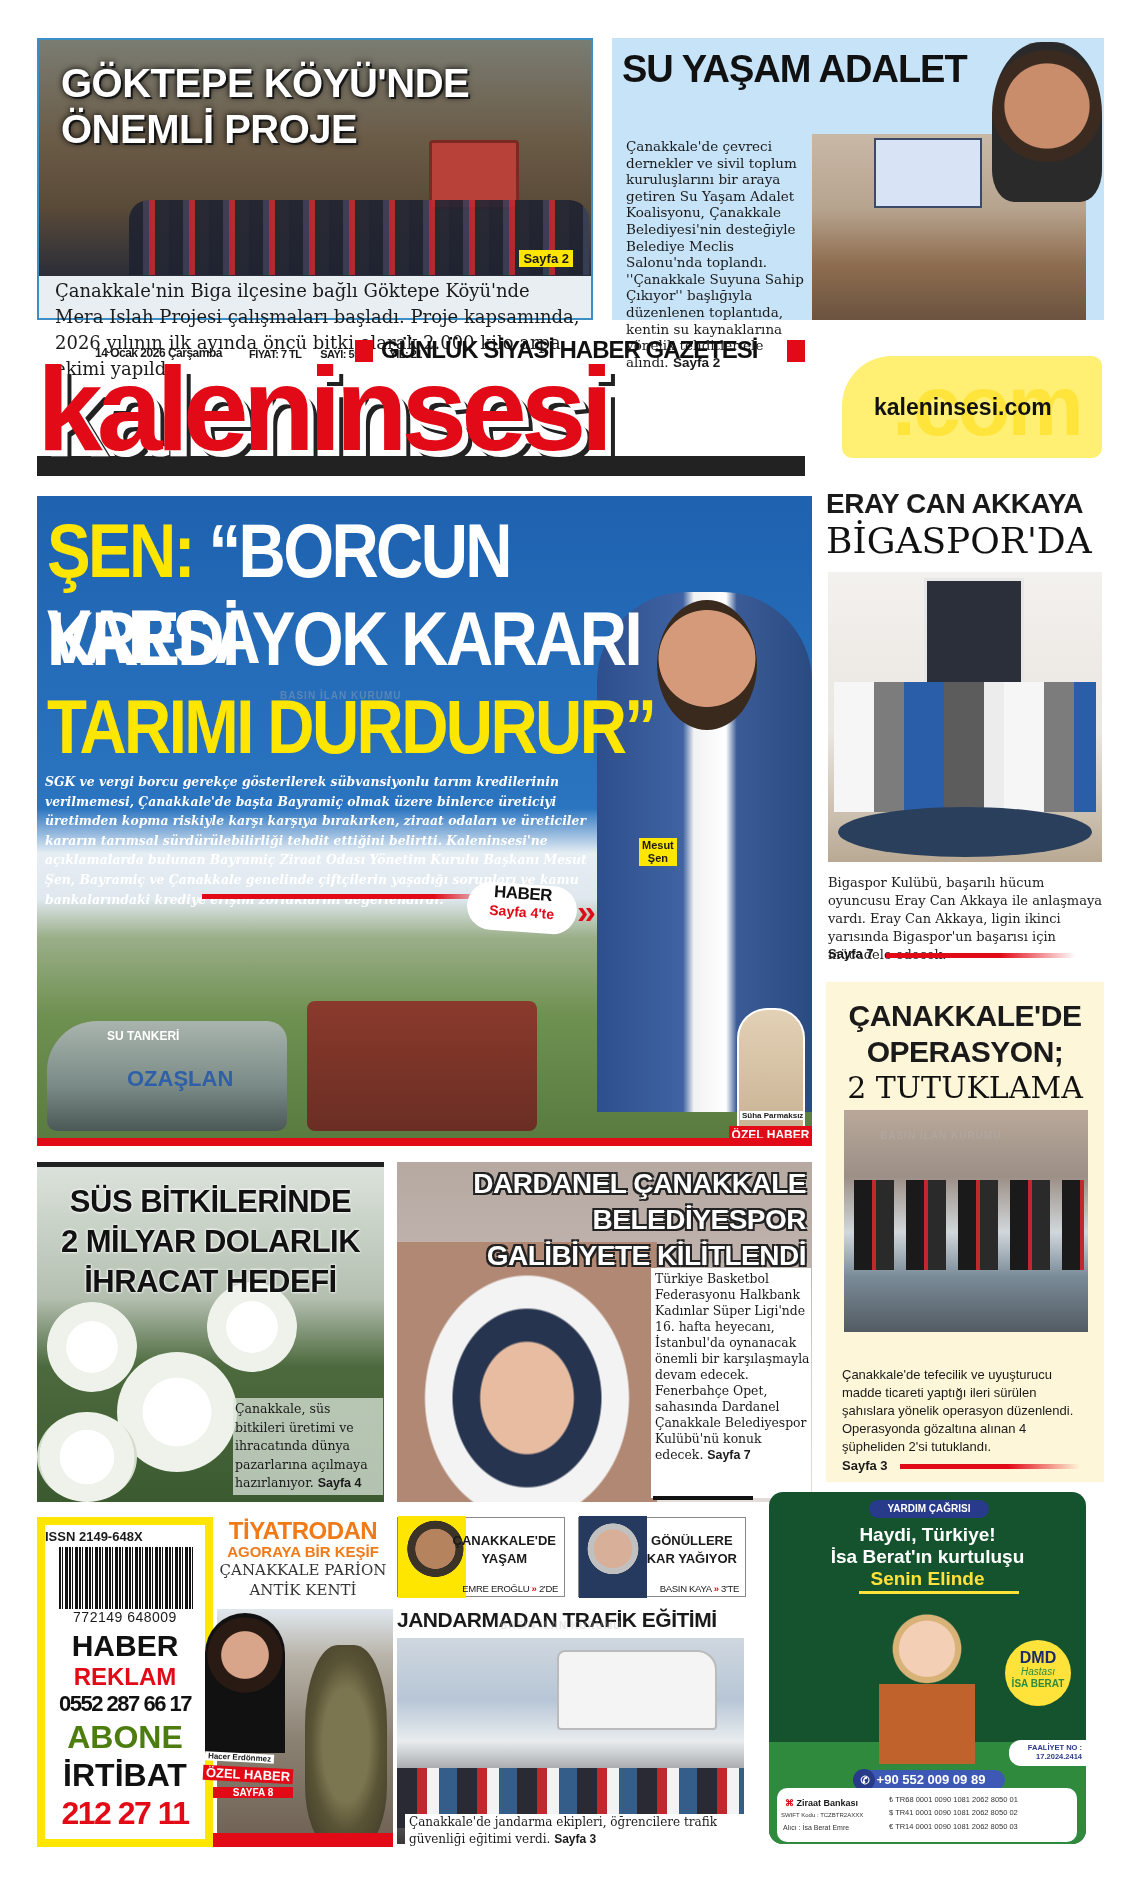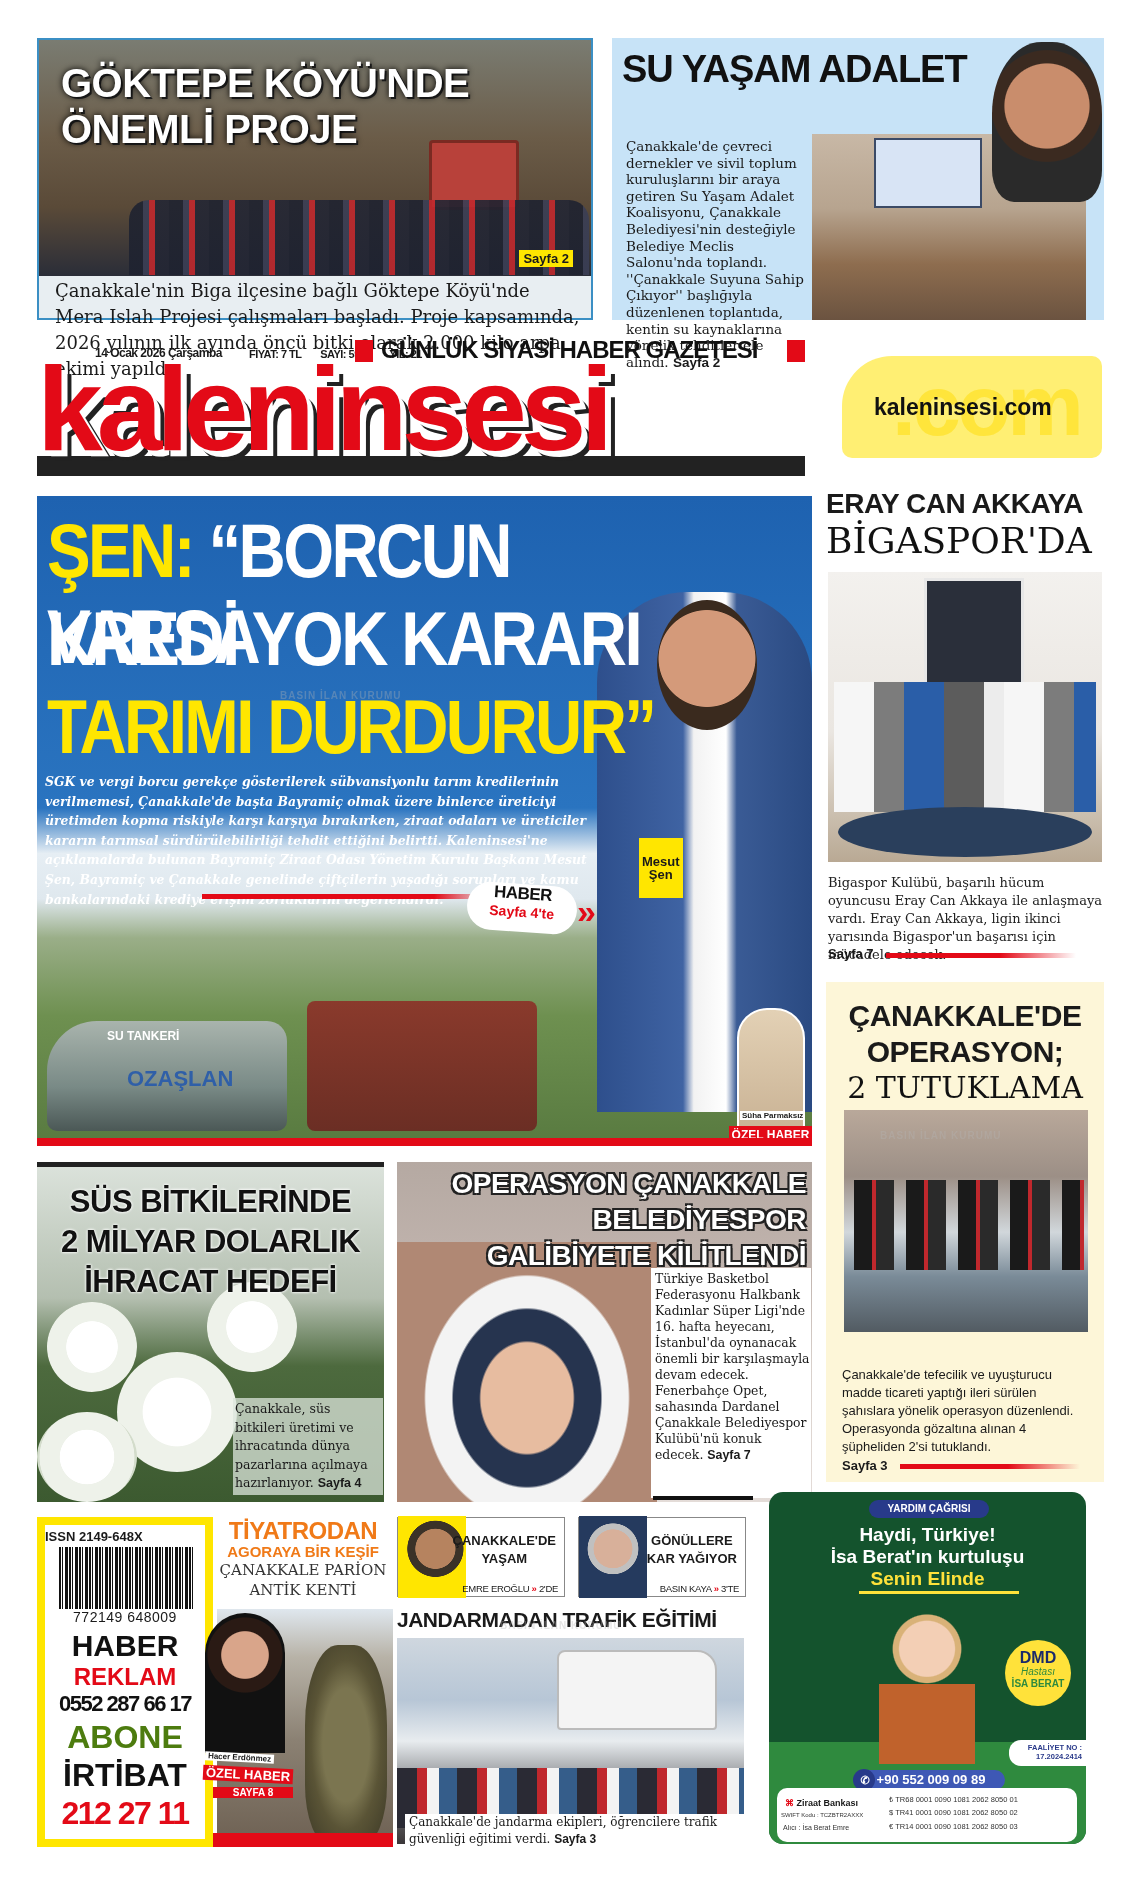--- a/index.html
+++ b/index.html
@@ -36,21 +36,21 @@
 
 #main{left:37px;top:496px;width:775px;height:650px;background:linear-gradient(180deg,#1e62b0 0%,#2a74c0 48%,#e6eef4 55%,#dfe8ee 62%,#9aae88 68%,#6e9050 80%,#587a40 100%)}
 #main .l1{position:absolute;left:10px;top:12px;font-size:76px;font-weight:900;line-height:86px;letter-spacing:-3px;color:#fff;transform:scaleX(.86);transform-origin:left}
 #main .l1 .y{color:#ffe600}
 #main .l2{position:absolute;left:10px;top:100px;font-size:76px;font-weight:900;line-height:86px;letter-spacing:-3px;color:#fff;transform:scaleX(.86);transform-origin:left}
 #main .l3{position:absolute;left:10px;top:188px;font-size:76px;font-weight:900;line-height:86px;letter-spacing:-3px;color:#ffe600;transform:scaleX(.86);transform-origin:left}
 #main .sum{position:absolute;left:8px;top:276px;width:560px;font-family:"DejaVu Serif",serif;font-style:italic;font-weight:bold;font-size:12.4px;line-height:19.6px;color:#fff}
 #main .rline{position:absolute;left:165px;top:398px;width:290px;height:5px;background:linear-gradient(90deg,#e30a17,#e30a17 80%,transparent)}
 #main .person{position:absolute;left:560px;top:96px;width:215px;height:520px;background:linear-gradient(90deg,#2e4f8c,#3f63a3 40%,#f2f2f2 45%,#fff 60%,#3a5b95 65%,#2a4a82);border-radius:90px 90px 0 0}
 #main .head{position:absolute;left:620px;top:104px;width:100px;height:130px;border-radius:50%;background:radial-gradient(circle at 50% 45%,#d49a7a 0 55%,#3a2a1e 56%)}
-#main .mesut{position:absolute;left:602px;top:342px;background:#ffe600;font-weight:bold;font-size:13px;line-height:13px;text-align:center;padding:17px 3px}
+#main .mesut{position:absolute;left:602px;top:342px;background:#ffe600;font-weight:bold;font-size:11px;line-height:13px;text-align:center;padding:1px 3px}
 #main .haber{position:absolute;left:430px;top:388px;width:110px;height:48px;background:#fff;border-radius:24px;transform:rotate(4deg);text-align:center}
 #main .haber b{display:block;font-size:17px;line-height:20px;color:#111;font-weight:900;letter-spacing:-0.5px}
 #main .haber i{display:block;font-size:14px;color:#e30a17;font-weight:bold;font-style:normal}
 #main .chev{position:absolute;left:540px;top:396px;color:#e30a17;font-size:34px;font-weight:900}
 #main .tank{position:absolute;left:10px;top:525px;width:240px;height:110px;background:linear-gradient(180deg,#a9b4ad,#798a86 60%,#4b5856);border-radius:50px 20px 10px 10px}
 #main .tank span{position:absolute;left:60px;top:8px;color:#fff;font-weight:bold;font-size:12px}
 #main .tank em{position:absolute;left:80px;top:45px;color:#2f5fa8;font-weight:900;font-size:22px;font-style:normal}
 #main .tractor{position:absolute;left:270px;top:505px;width:230px;height:130px;background:linear-gradient(180deg,#8a3a2c,#6b2e24);border-radius:8px}
 #main .rep{position:absolute;left:700px;top:512px;width:68px;height:130px;background:linear-gradient(180deg,#e3d1b5,#c8b193);border-radius:30px 30px 0 0;border:2px solid #fff}
 #main .suha{position:absolute;left:703px;top:615px;font-size:8px;font-weight:bold;background:#fff;padding:0 2px}
@@ -255,21 +255,21 @@
     <div>SÜS BİTKİLERİNDE</div>
       <div>2 MİLYAR DOLARLIK</div>
       <div>İHRACAT HEDEFİ</div>
   </div>
   <div class="cap"><span>Çanakkale, süs bitkileri üretimi ve ihracatında dünya pazarlarına açılmaya hazırlanıyor.</span> <b>Sayfa 4</b></div>
 </div>
 
 <div id="dar" class="abs">
   <div class="court"></div>
   <div class="h">
-    <div>OPERASYON ÇANAKKALE</div>
+    <div>DARDANEL ÇANAKKALE</div>
       <div>BELEDİYESPOR</div>
       <div>GALİBİYETE KİLİTLENDİ</div>
   </div>
   <div class="body"><span>Türkiye Basketbol Federasyonu Halkbank Kadınlar Süper Ligi'nde 16. hafta heyecanı, İstanbul'da oynanacak önemli bir karşılaşmayla devam edecek. Fenerbahçe Opet, sahasında Dardanel Çanakkale Belediyespor Kulübü'nü konuk edecek.</span> <b>Sayfa 7</b></div>
   <div class="bl"></div>
 </div>
 
 <div id="bar" class="abs">
   <div class="issn">ISSN 2149-648X</div>
   <div class="code"></div>

